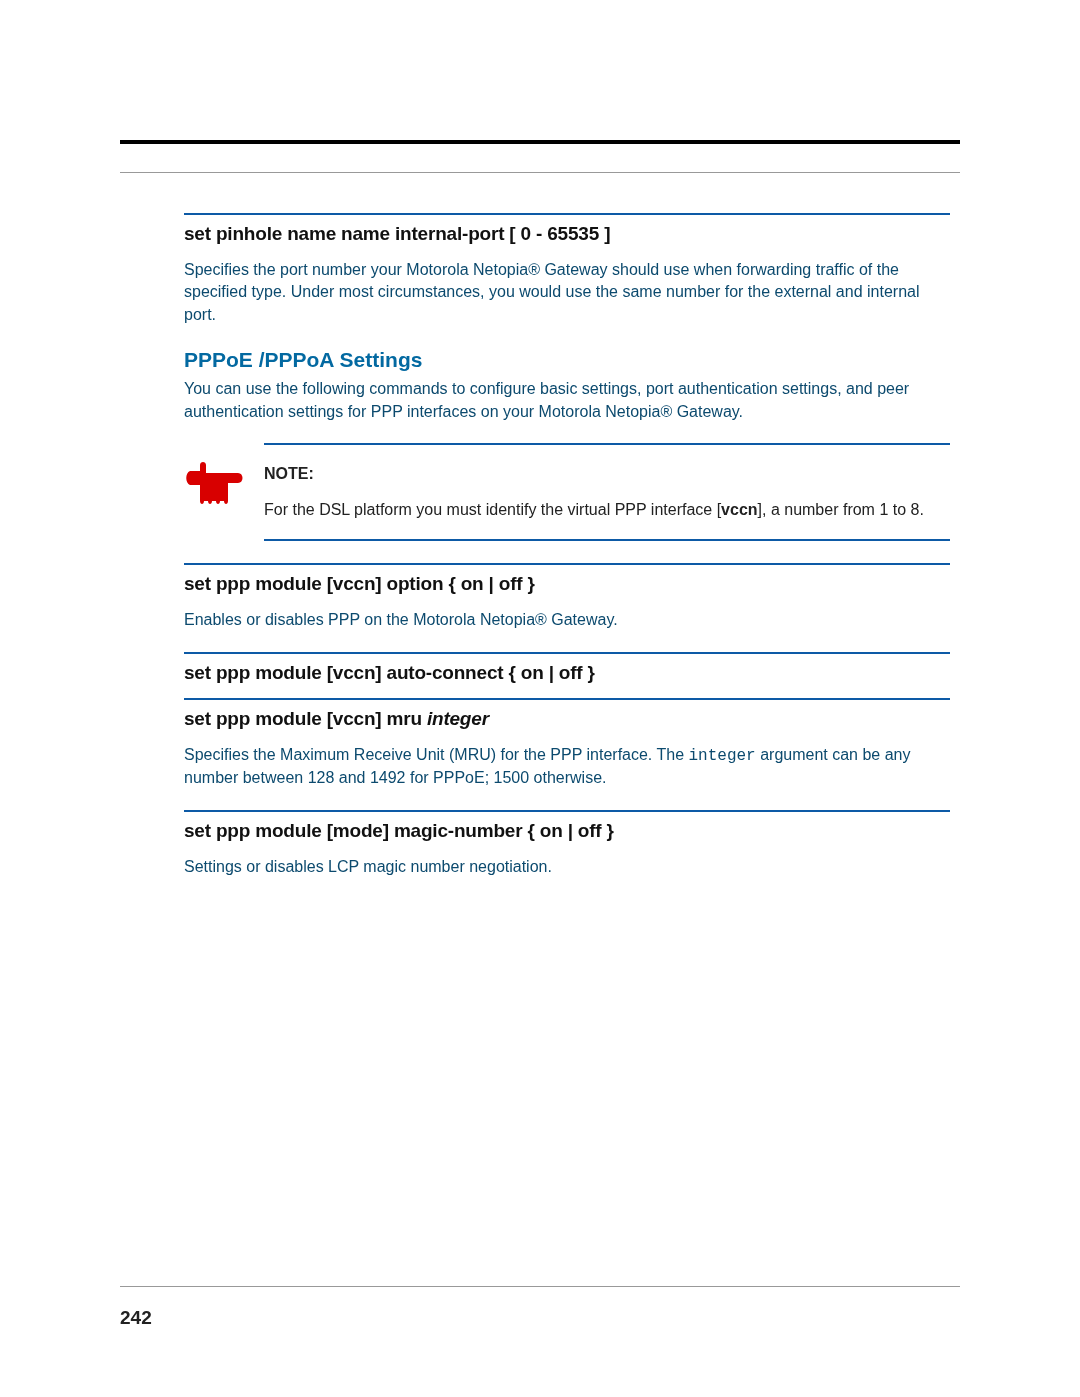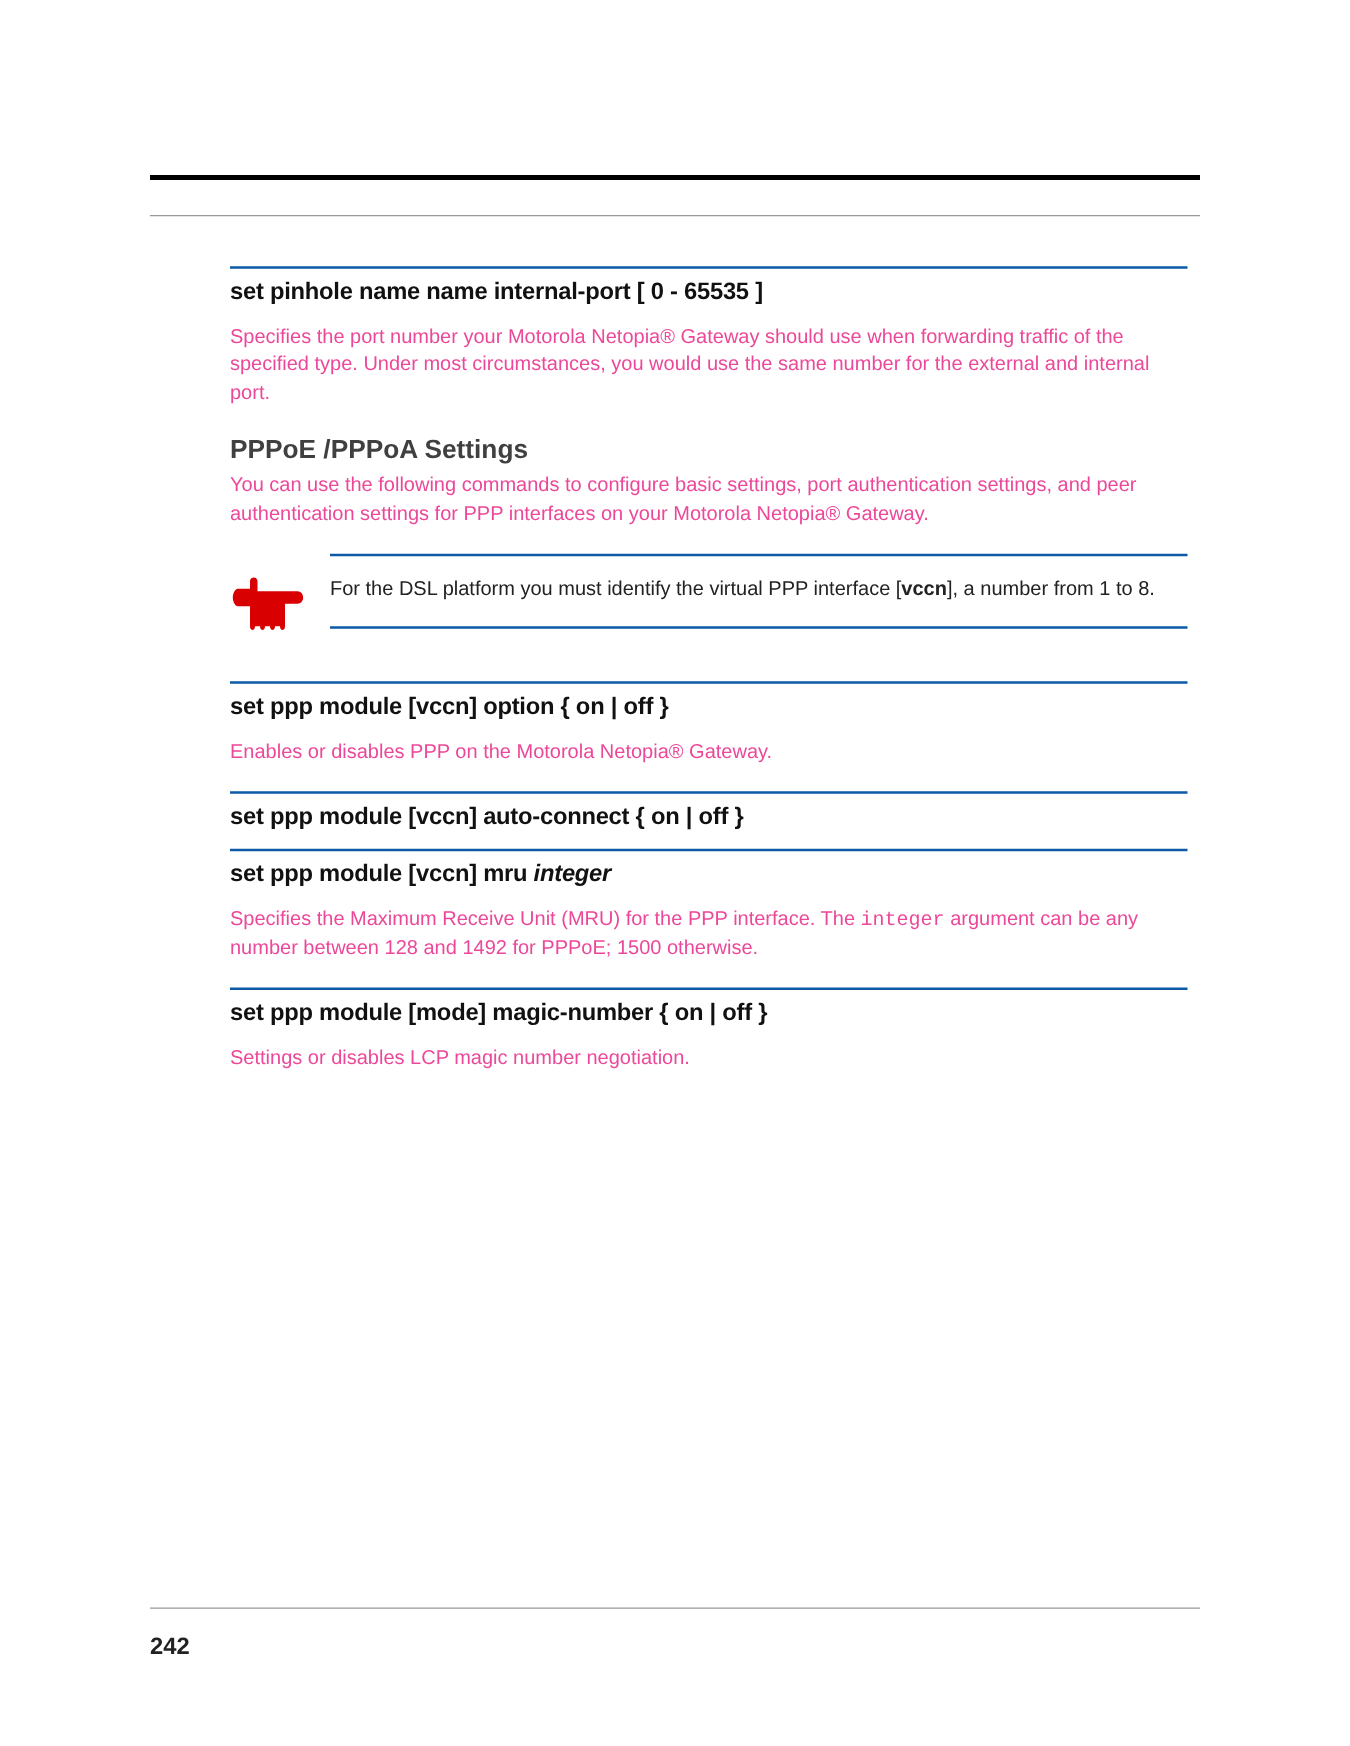--- a/index.html
+++ b/index.html
@@ -43,29 +43,29 @@
     font-size: 19px;
     font-weight: bold;
     color: #111;
     margin: 6px 0 14px 0;
     letter-spacing: -0.2px;
   }
   .cmd-head .ital { font-style: italic; }
   .body-text {
     font-size: 16px;
     line-height: 1.4;
-    color: #ec4899;
+    color: #0c4a6e;
     margin: 0 0 20px 0;
   }
   .body-text .mono { font-family: "Courier New", monospace; }
   .body-text strong { font-weight: bold; }
   .section-head-blue {
     font-size: 21px;
     font-weight: bold;
-    color: #404040;
+    color: #0369a1;
     margin: 22px 0 6px 0;
   }
   .sub-head-blue {
     font-size: 16.5px;
     font-weight: bold;
     color: #0d5aa6;
     margin: 16px 0 16px 0;
   }
   .note-block {
     margin: 0 0 0 80px;
@@ -124,20 +124,21 @@
     <div class="section-head-blue">PPPoE /PPPoA Settings</div>
     <p class="body-text">You can use the following commands to configure basic settings, port authentication settings, and peer authentication settings for PPP interfaces on your Motorola Netopia® Gateway.</p>
 
 
     <div class="note-wrap">
       <svg class="note-icon" viewBox="0 0 62 46">
         <path fill="#d80000" d="M8 10 C3 12 3 22 8 24 L18 24 L18 40 C18 44 22 44 22 40 L26 40 C26 44 30 44 30 40 L34 40 C34 44 38 44 38 40 L42 40 C42 44 46 44 46 40 L46 22 L56 22 C62 22 62 12 56 12 L24 12 L24 4 C24 0 18 0 18 4 L18 10 Z"></path>
       </svg>
       <div class="note-block">
         <div class="blue-rule"></div>
+        <div class="note-label">NOTE:</div>
         <p class="note-text">
           <span>For the DSL platform you must identify the virtual PPP interface [</span><strong>vccn</strong><span>], a number from 1 to 8.</span>
         </p>
         <div class="blue-rule" style="margin-top:18px"></div>
       </div>
     </div>
 
     <div class="blue-rule" style="margin-top:22px"></div>
     <div class="cmd-head">set ppp module [vccn] option { on | off }</div>
     <p class="body-text">Enables or disables PPP on the Motorola Netopia® Gateway.</p>

